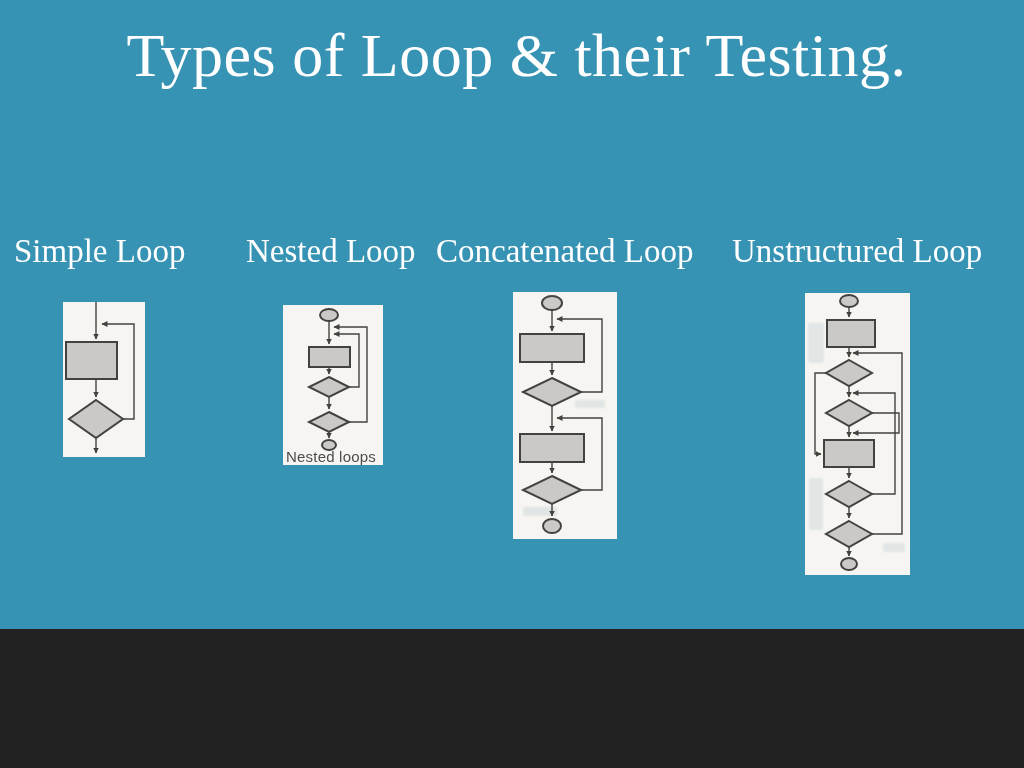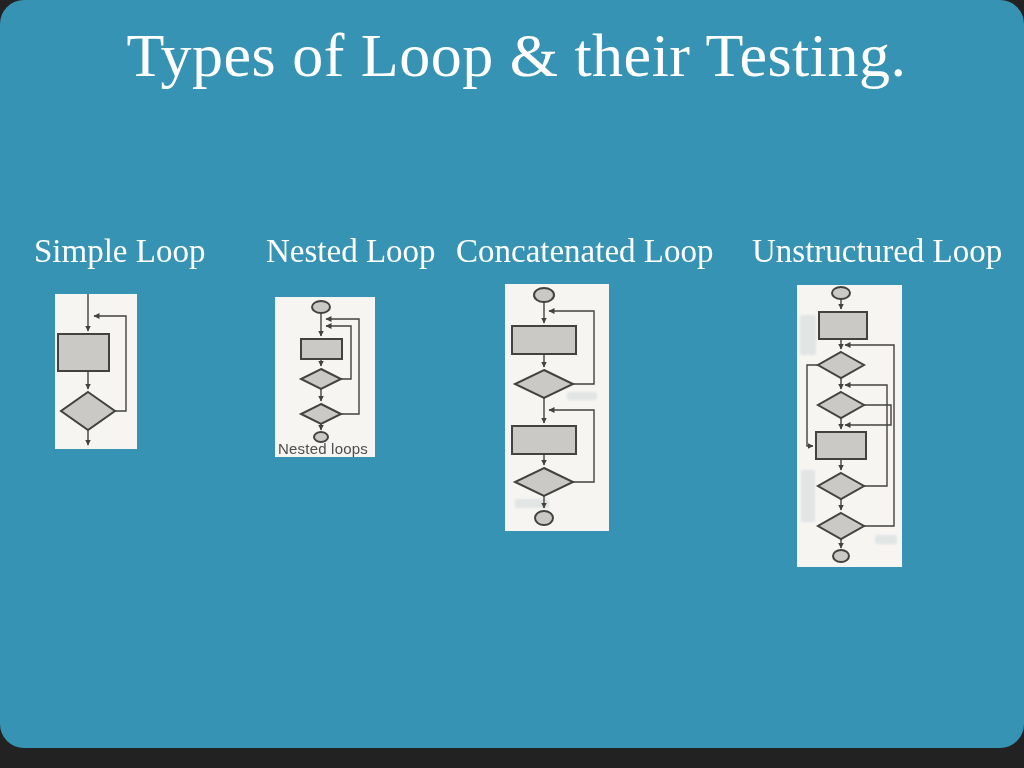--- a/index.html
+++ b/index.html
@@ -1,43 +1,41 @@
 <!DOCTYPE html>
 <html style="--background: #3793b4; --text: #ffffff; --paper: #f6f5f1; --shape-fill: #cac9c6; --shape-border: #42423f; --connector: #42423f; --caption-text: #4d4d4b;"><head>
 <meta charset="utf-8">
 <style>
   html,body{margin:0;padding:0;}
   body{width:1024px;height:768px;overflow:hidden;background:#222;}
   .slide{
-    position:relative;width:1024px;height:748px;
+    position:relative;width:1024px;height:629px;
     background:var(--background,#3793b4);
     font-family:"Liberation Serif","DejaVu Serif",serif;
-    border-radius:24px;
   }
   .title{
     position:absolute;top:16px;left:0;width:1024px;padding-left:9px;box-sizing:border-box;
     margin:0;text-align:center;
     font-size:62px;line-height:78px;font-weight:normal;
     color:var(--text,#ffffff);
     letter-spacing:0.5px;
     white-space:nowrap;
   }
   .loop-label{
     position:absolute;top:233px;
     font-size:33px;line-height:36px;
     color:var(--text,#ffffff);
     white-space:nowrap;
-    margin-left:20px;
   }
   .lbl-simple{left:14px;}
   .lbl-nested{left:246px;}
   .lbl-concat{left:436px;}
   .lbl-unstruct{left:732px;}
   .figbox{
-    position:absolute;margin:4px;
+    position:absolute;margin:12px;
     background:var(--paper,#f6f5f1);
     overflow:hidden;
   }
   .fig-simple  {left:51px; top:290px;width:82px; height:155px;}
   .fig-nested  {left:271px;top:293px;width:100px;height:160px;}
   .fig-concat  {left:501px;top:280px;width:104px;height:247px;}
   .fig-unstruct{left:793px;top:281px;width:105px;height:282px;}
   .figbox svg{display:block;position:absolute;left:0;top:0;}
   .shape{fill:var(--shape-fill,#cac9c6);stroke:var(--shape-border,#42423f);stroke-width:2;}
   path.c{fill:none;stroke:var(--connector,#42423f);stroke-width:1.4;}

